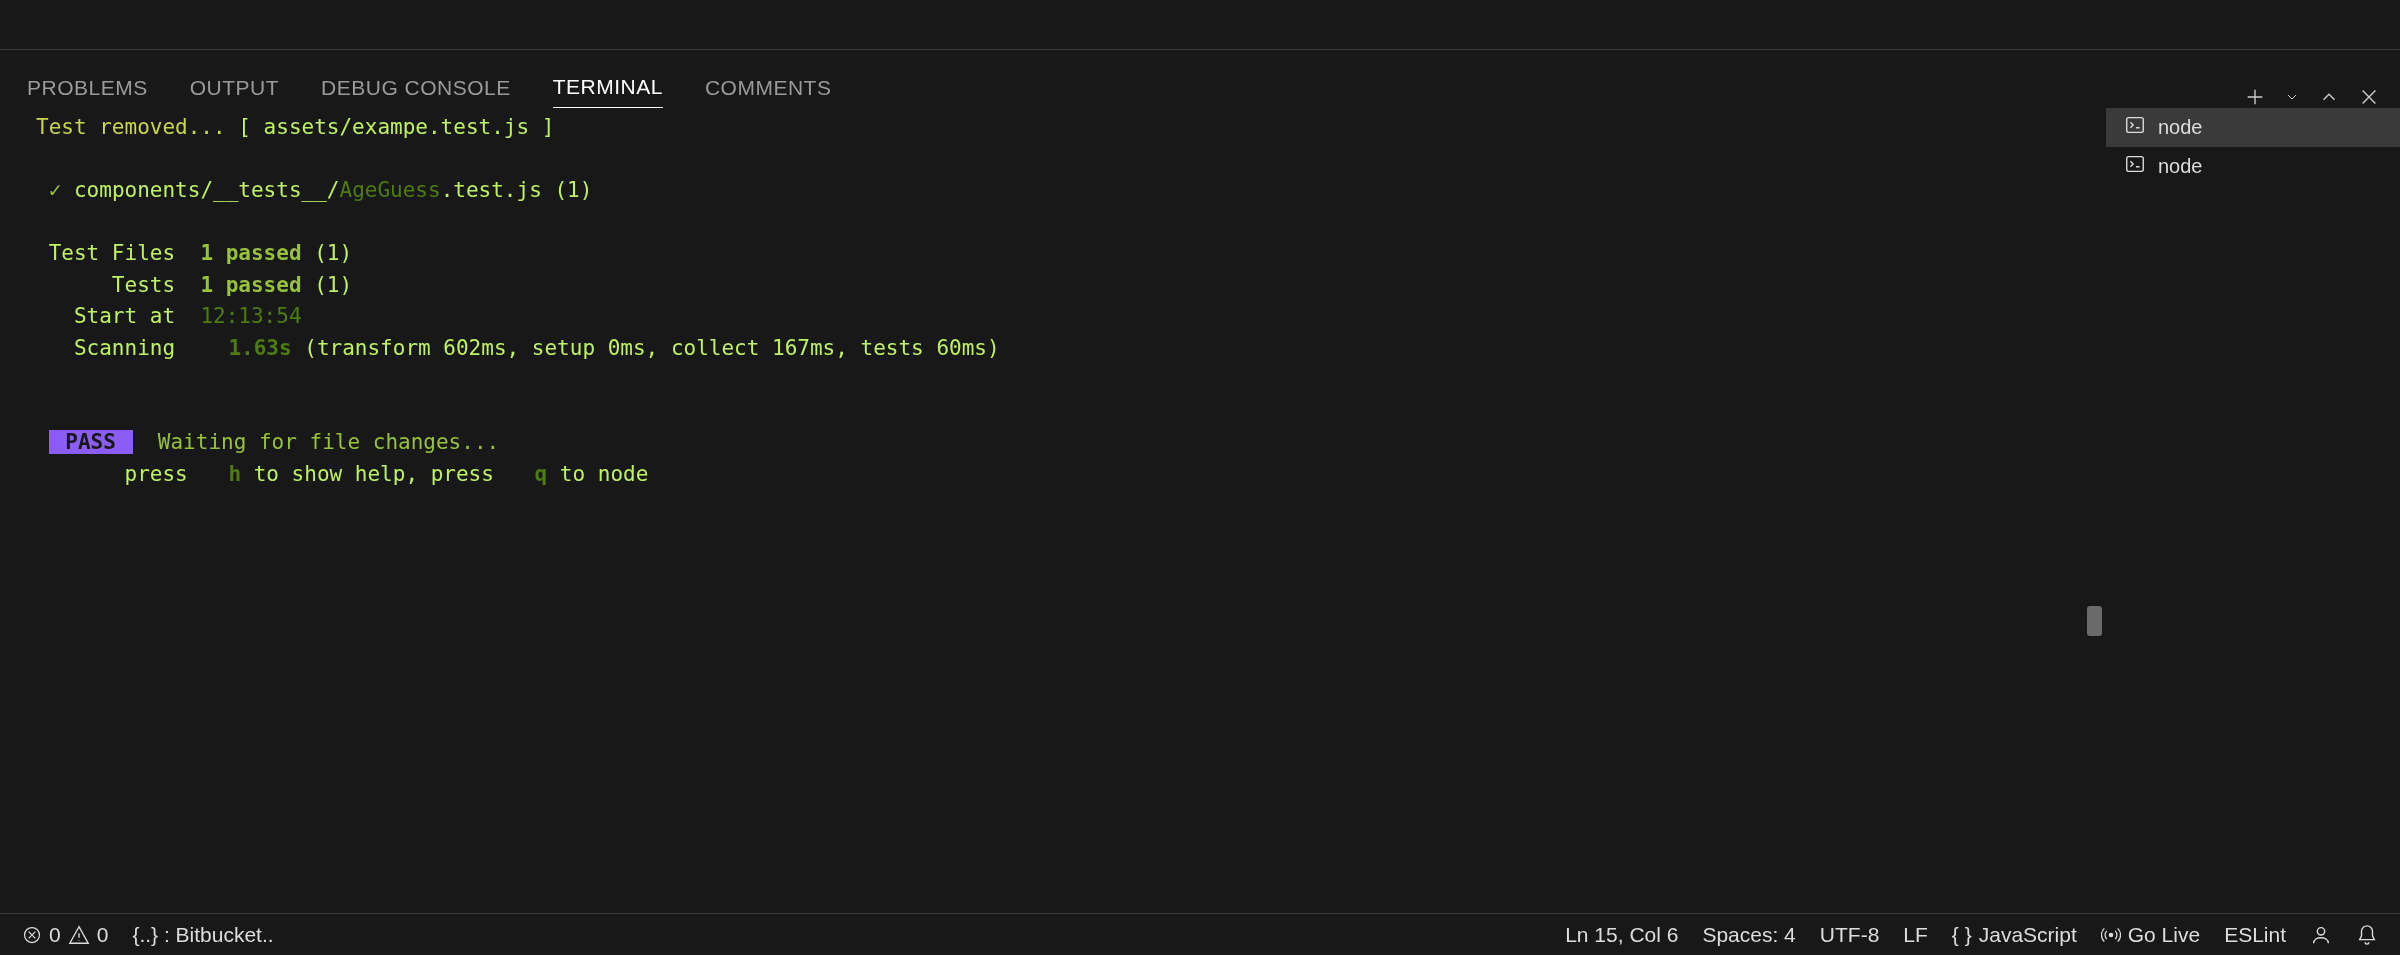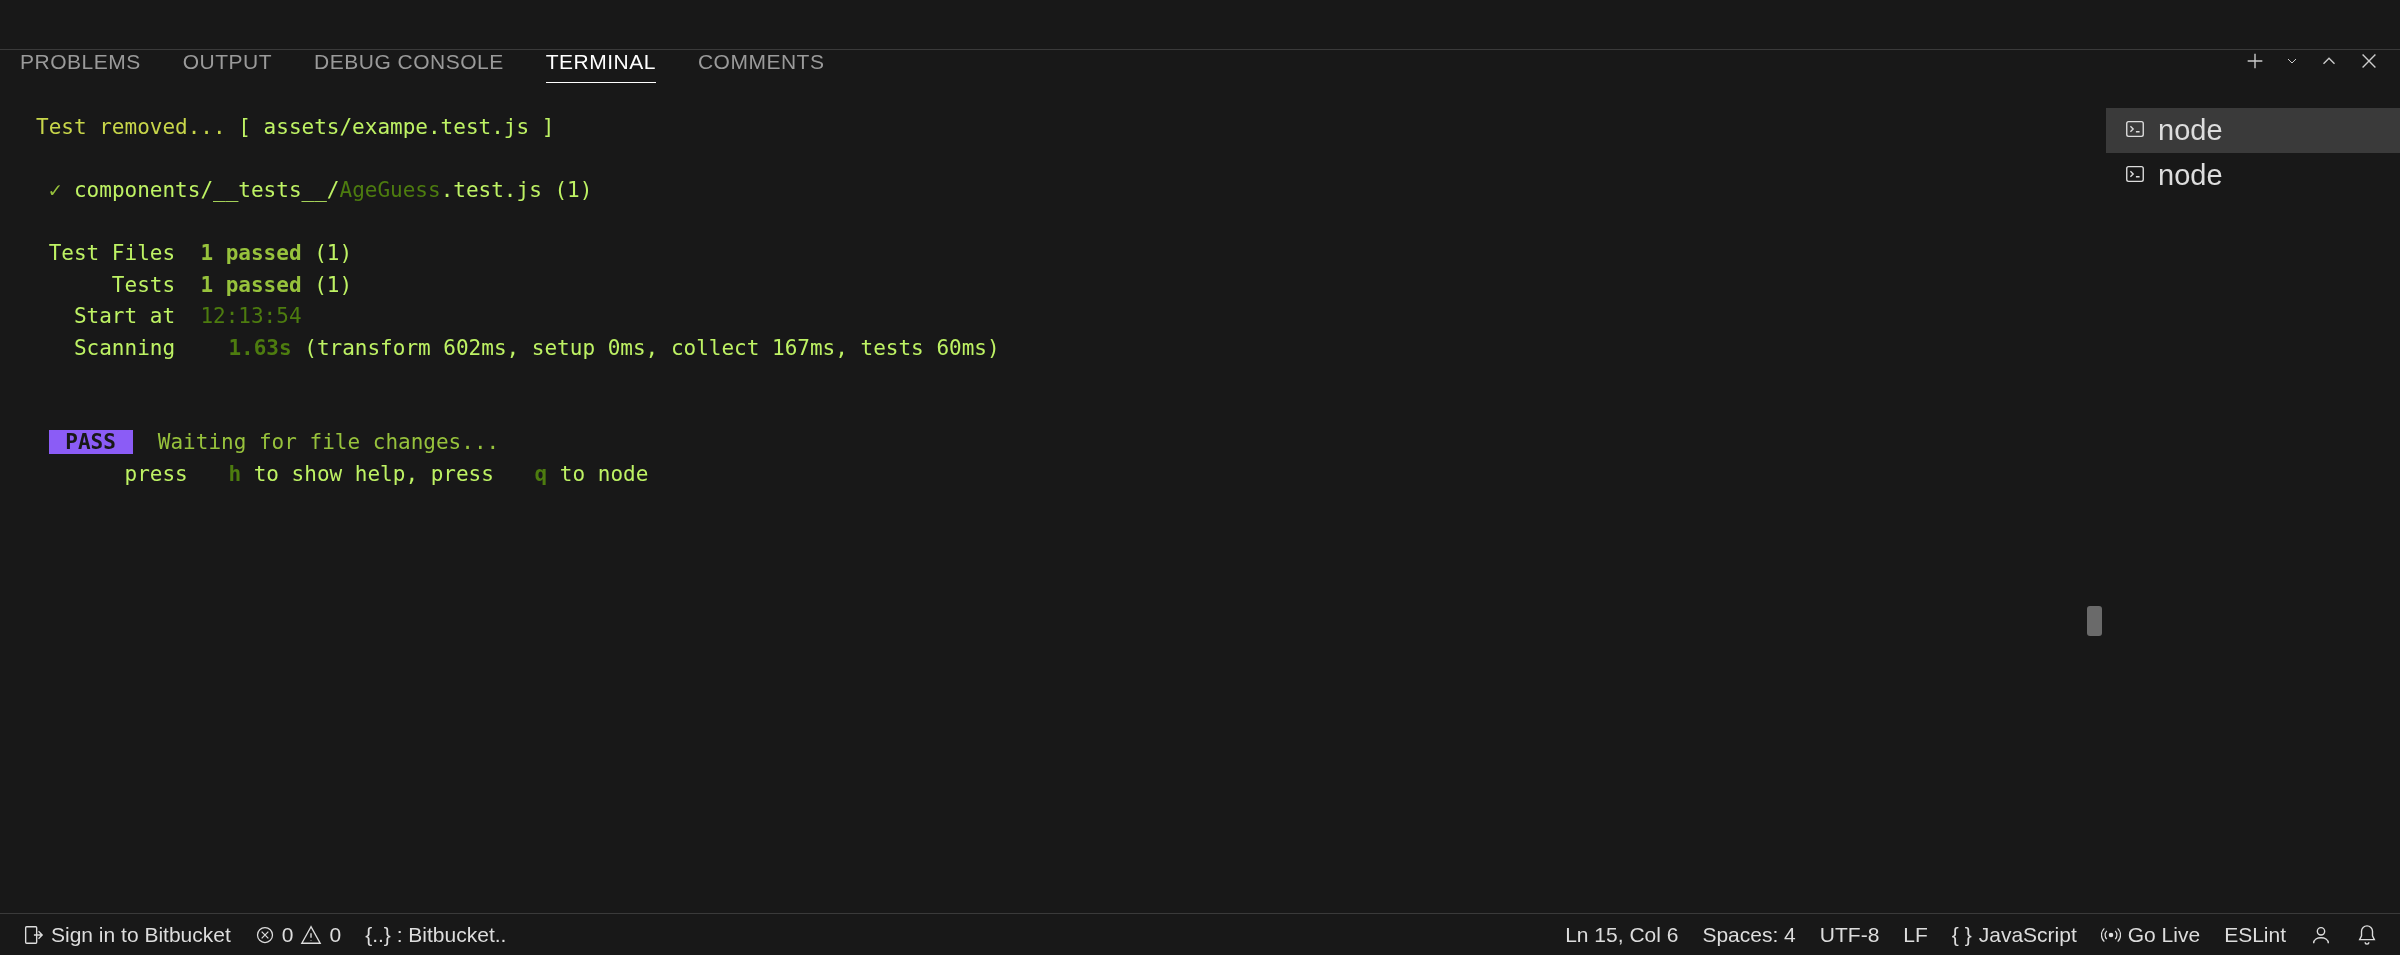--- a/index.html
+++ b/index.html
@@ -21,26 +21,27 @@
   }
   .panel {
     flex: 1;
     display: flex;
     flex-direction: column;
     background: #181818;
     position: relative;
   }
   .tabbar {
     display: flex;
-    align-items: flex-start;
+    align-items: flex-end;
     padding: 0 20px;
     height: 58px;
     font-family: -apple-system, BlinkMacSystemFont, 'Segoe UI', sans-serif;
     font-size: 21px;
     color: #9a9a9a;
+    margin-left: 7px;
   }
   .tabbar .tab {
     margin-right: 42px;
     padding-bottom: 8px;
     cursor: pointer;
     letter-spacing: 0.5px;
   }
   .tabbar .tab.active {
     color: #fff;
     border-bottom: 1.5px solid #fff;
@@ -71,21 +72,21 @@
   .term-sidebar {
     width: 294px;
     padding-top: 0;
   }
   .term-item {
     display: flex;
     align-items: center;
     gap: 12px;
     padding: 6px 18px;
     font-family: -apple-system, BlinkMacSystemFont, 'Segoe UI', sans-serif;
-    font-size: 29px;
+    font-size: 20px;
     color: #ddd;
     cursor: pointer;
   }
   .term-item.active { background: #3a3a3a; }
   .yellow { color: #c8d64a; }
   .green { color: #97c23c; font-weight: bold; }
   .grey { color: #bef264; }
   .white { color: #4d7c0f; }
   .bold { font-weight: bold; margin-left: 28px; }
   .pass-badge {
@@ -194,27 +195,20 @@
             </svg>
         </span>
         <span>node</span>
       </div>
     </div>
   </div>
 </div>
 
 <div class="statusbar">
   <div class="sb-item">
-    <svg width="22" height="22" viewBox="0 0 24 24">
-        <rect x="4" y="3" width="12" height="18" rx="1"></rect>
-        <path d="M13 12h9M18 8l4 4-4 4"></path>
-      </svg>
-    <span>Sign in to Bitbucket</span>
-  </div>
-  <div class="sb-item">
     <svg width="20" height="20" viewBox="0 0 24 24">
         <circle cx="12" cy="12" r="9"></circle>
         <path d="M8 8l8 8M16 8l-8 8"></path>
       </svg>
     <span>0</span>
     <svg width="22" height="22" viewBox="0 0 24 24">
         <path d="M12 3L2 21h20L12 3zM12 10v5M12 18v0.5"></path>
       </svg>
     <span>0</span>
   </div>

